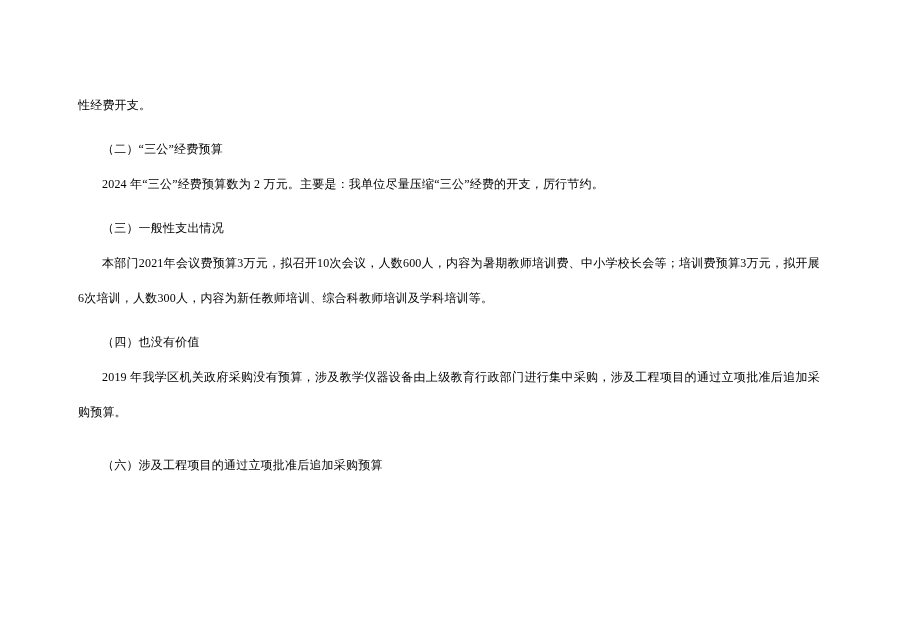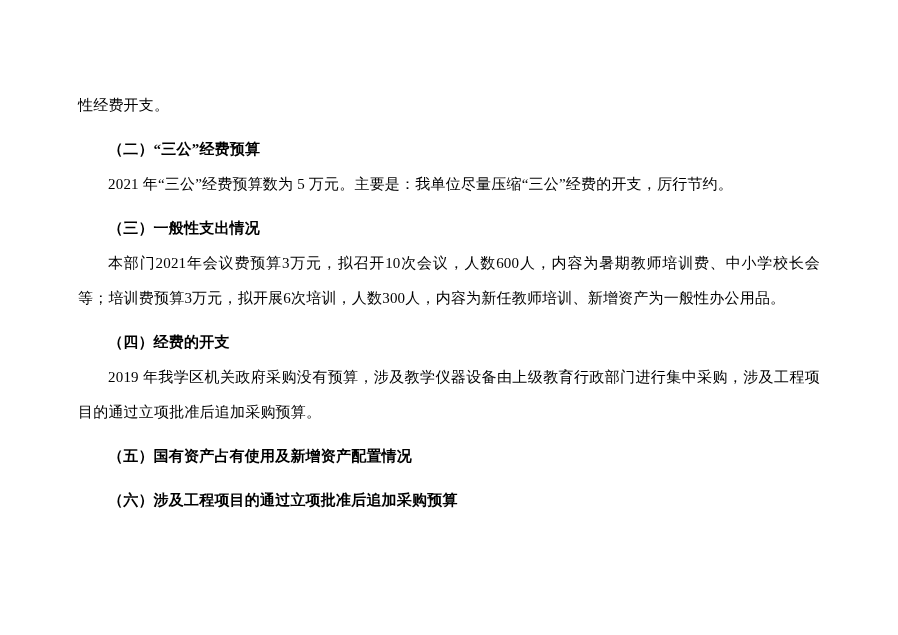--- a/index.html
+++ b/index.html
@@ -15,68 +15,66 @@
     overflow: hidden;
   }
   .page {
     position: relative;
     width: 898px;
     height: 635px;
     box-sizing: border-box;
     padding: 88px 78px 0 78px;
   }
   .doc-body {
-    font-size: 15px;
+    font-size: 12px;
     line-height: 35px;
     letter-spacing: 0.2px;
     text-align: justify;
     text-justify: inter-ideograph;
   }
   .para {
     margin: 0;
     text-indent: 0;
   }
   .para-indent {
     margin: 0;
     text-indent: 2em;
   }
   .heading {
     margin: 0;
     text-indent: 2em;
-    font-weight: bold;
   }
   .gap {
     height: 9px;
   }
 </style>
 </head>
 <body>
 
 <div class="page">
   <div class="doc-body">
 
     <p class="para">性经费开支。</p>
 
     <div class="gap"></div>
 
     <p class="heading">（二）“三公”经费预算</p>
-    <p class="para-indent">2021 年“三公”经费预算数为 5 万元。主要是：我单位尽量压缩“三公”经费的开支，厉行节约。</p>
+    <p class="para-indent">2024 年“三公”经费预算数为 2 万元。主要是：我单位尽量压缩“三公”经费的开支，厉行节约。</p>
 
     <div class="gap"></div>
 
     <p class="heading">（三）一般性支出情况</p>
-    <p class="para-indent">本部门2021年会议费预算3万元，拟召开10次会议，人数600人，内容为暑期教师培训费、中小学校长会等；培训费预算3万元，拟开展6次培训，人数300人，内容为新任教师培训、新增资产为一般性办公用品。</p>
+    <p class="para-indent">本部门2021年会议费预算3万元，拟召开10次会议，人数600人，内容为暑期教师培训费、中小学校长会等；培训费预算3万元，拟开展6次培训，人数300人，内容为新任教师培训、综合科教师培训及学科培训等。</p>
 
     <div class="gap"></div>
 
-    <p class="heading">（四）经费的开支</p>
+    <p class="heading">（四）也没有价值</p>
     <p class="para-indent">2019 年我学区机关政府采购没有预算，涉及教学仪器设备由上级教育行政部门进行集中采购，涉及工程项目的通过立项批准后追加采购预算。</p>
 
     <div class="gap"></div>
 
-    <p class="heading">（五）国有资产占有使用及新增资产配置情况</p>
 
     <div class="gap"></div>
 
     <p class="heading">（六）涉及工程项目的通过立项批准后追加采购预算</p>
 
   </div>
 </div>
 
 </body></html>

